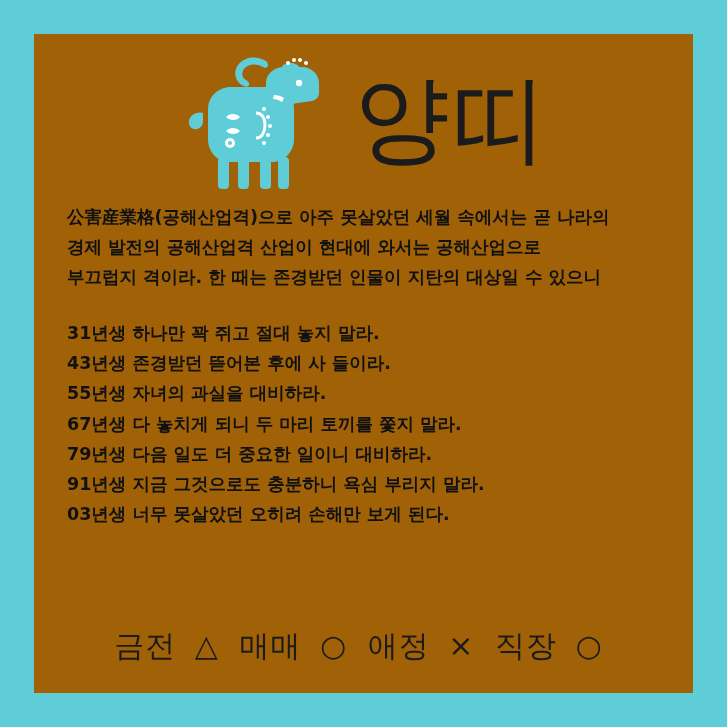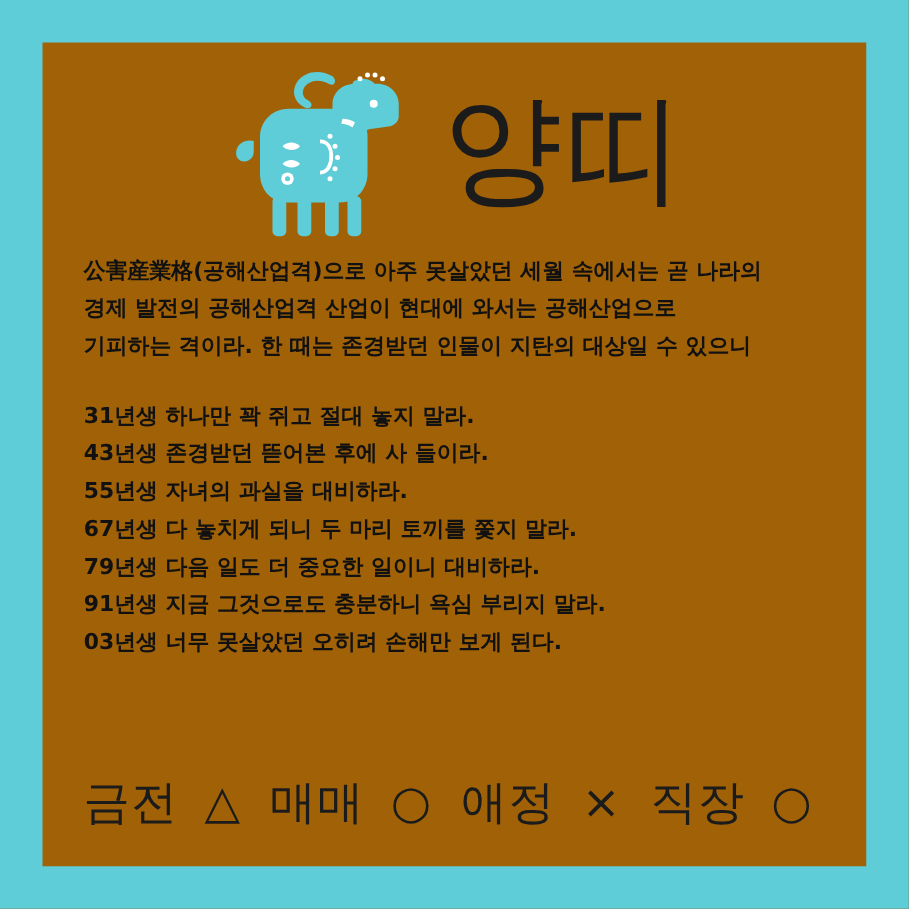--- a/index.html
+++ b/index.html
@@ -64,21 +64,21 @@
   }
   .years div {
     white-space: nowrap;
   }
   .footer {
     position: absolute;
     left: 0;
     right: 0;
     bottom: 26px;
     text-align: center;
-    font-size: 37px;
+    font-size: 30px;
     color: #1b1b1b;
     font-family: "DejaVu Sans", sans-serif;
     letter-spacing: 1px;
   }
   .footer .item {
     display: inline-block;
   }
   .footer .mark {
     display: inline-block;
     margin: 0 10px 0 8px;
@@ -128,21 +128,21 @@
         </g>
       </svg>
     </span>
     <div class="title">양띠</div>
   </div>
 
   <div class="body-text">
     <div class="paragraph">
       <div>公害産業格(공해산업격)으로 아주 못살았던 세월 속에서는 곧 나라의</div>
       <div>경제 발전의 공해산업격 산업이 현대에 와서는 공해산업으로</div>
-      <div>기피하는 격이라. 한 때는 존경받던 인물이 지탄의 대상일 수 있으니</div>
+      <div>부끄럽지 격이라. 한 때는 존경받던 인물이 지탄의 대상일 수 있으니</div>
     </div>
     <div class="years">
       <div>31년생 하나만 꽉 쥐고 절대 놓지 말라.</div>
       <div>43년생 존경받던 뜯어본 후에 사 들이라.</div>
       <div>55년생 자녀의 과실을 대비하라.</div>
       <div>67년생 다 놓치게 되니 두 마리 토끼를 쫓지 말라.</div>
       <div>79년생 다음 일도 더 중요한 일이니 대비하라.</div>
       <div>91년생 지금 그것으로도 충분하니 욕심 부리지 말라.</div>
       <div>03년생 너무 못살았던 오히려 손해만 보게 된다.</div>
     </div>

